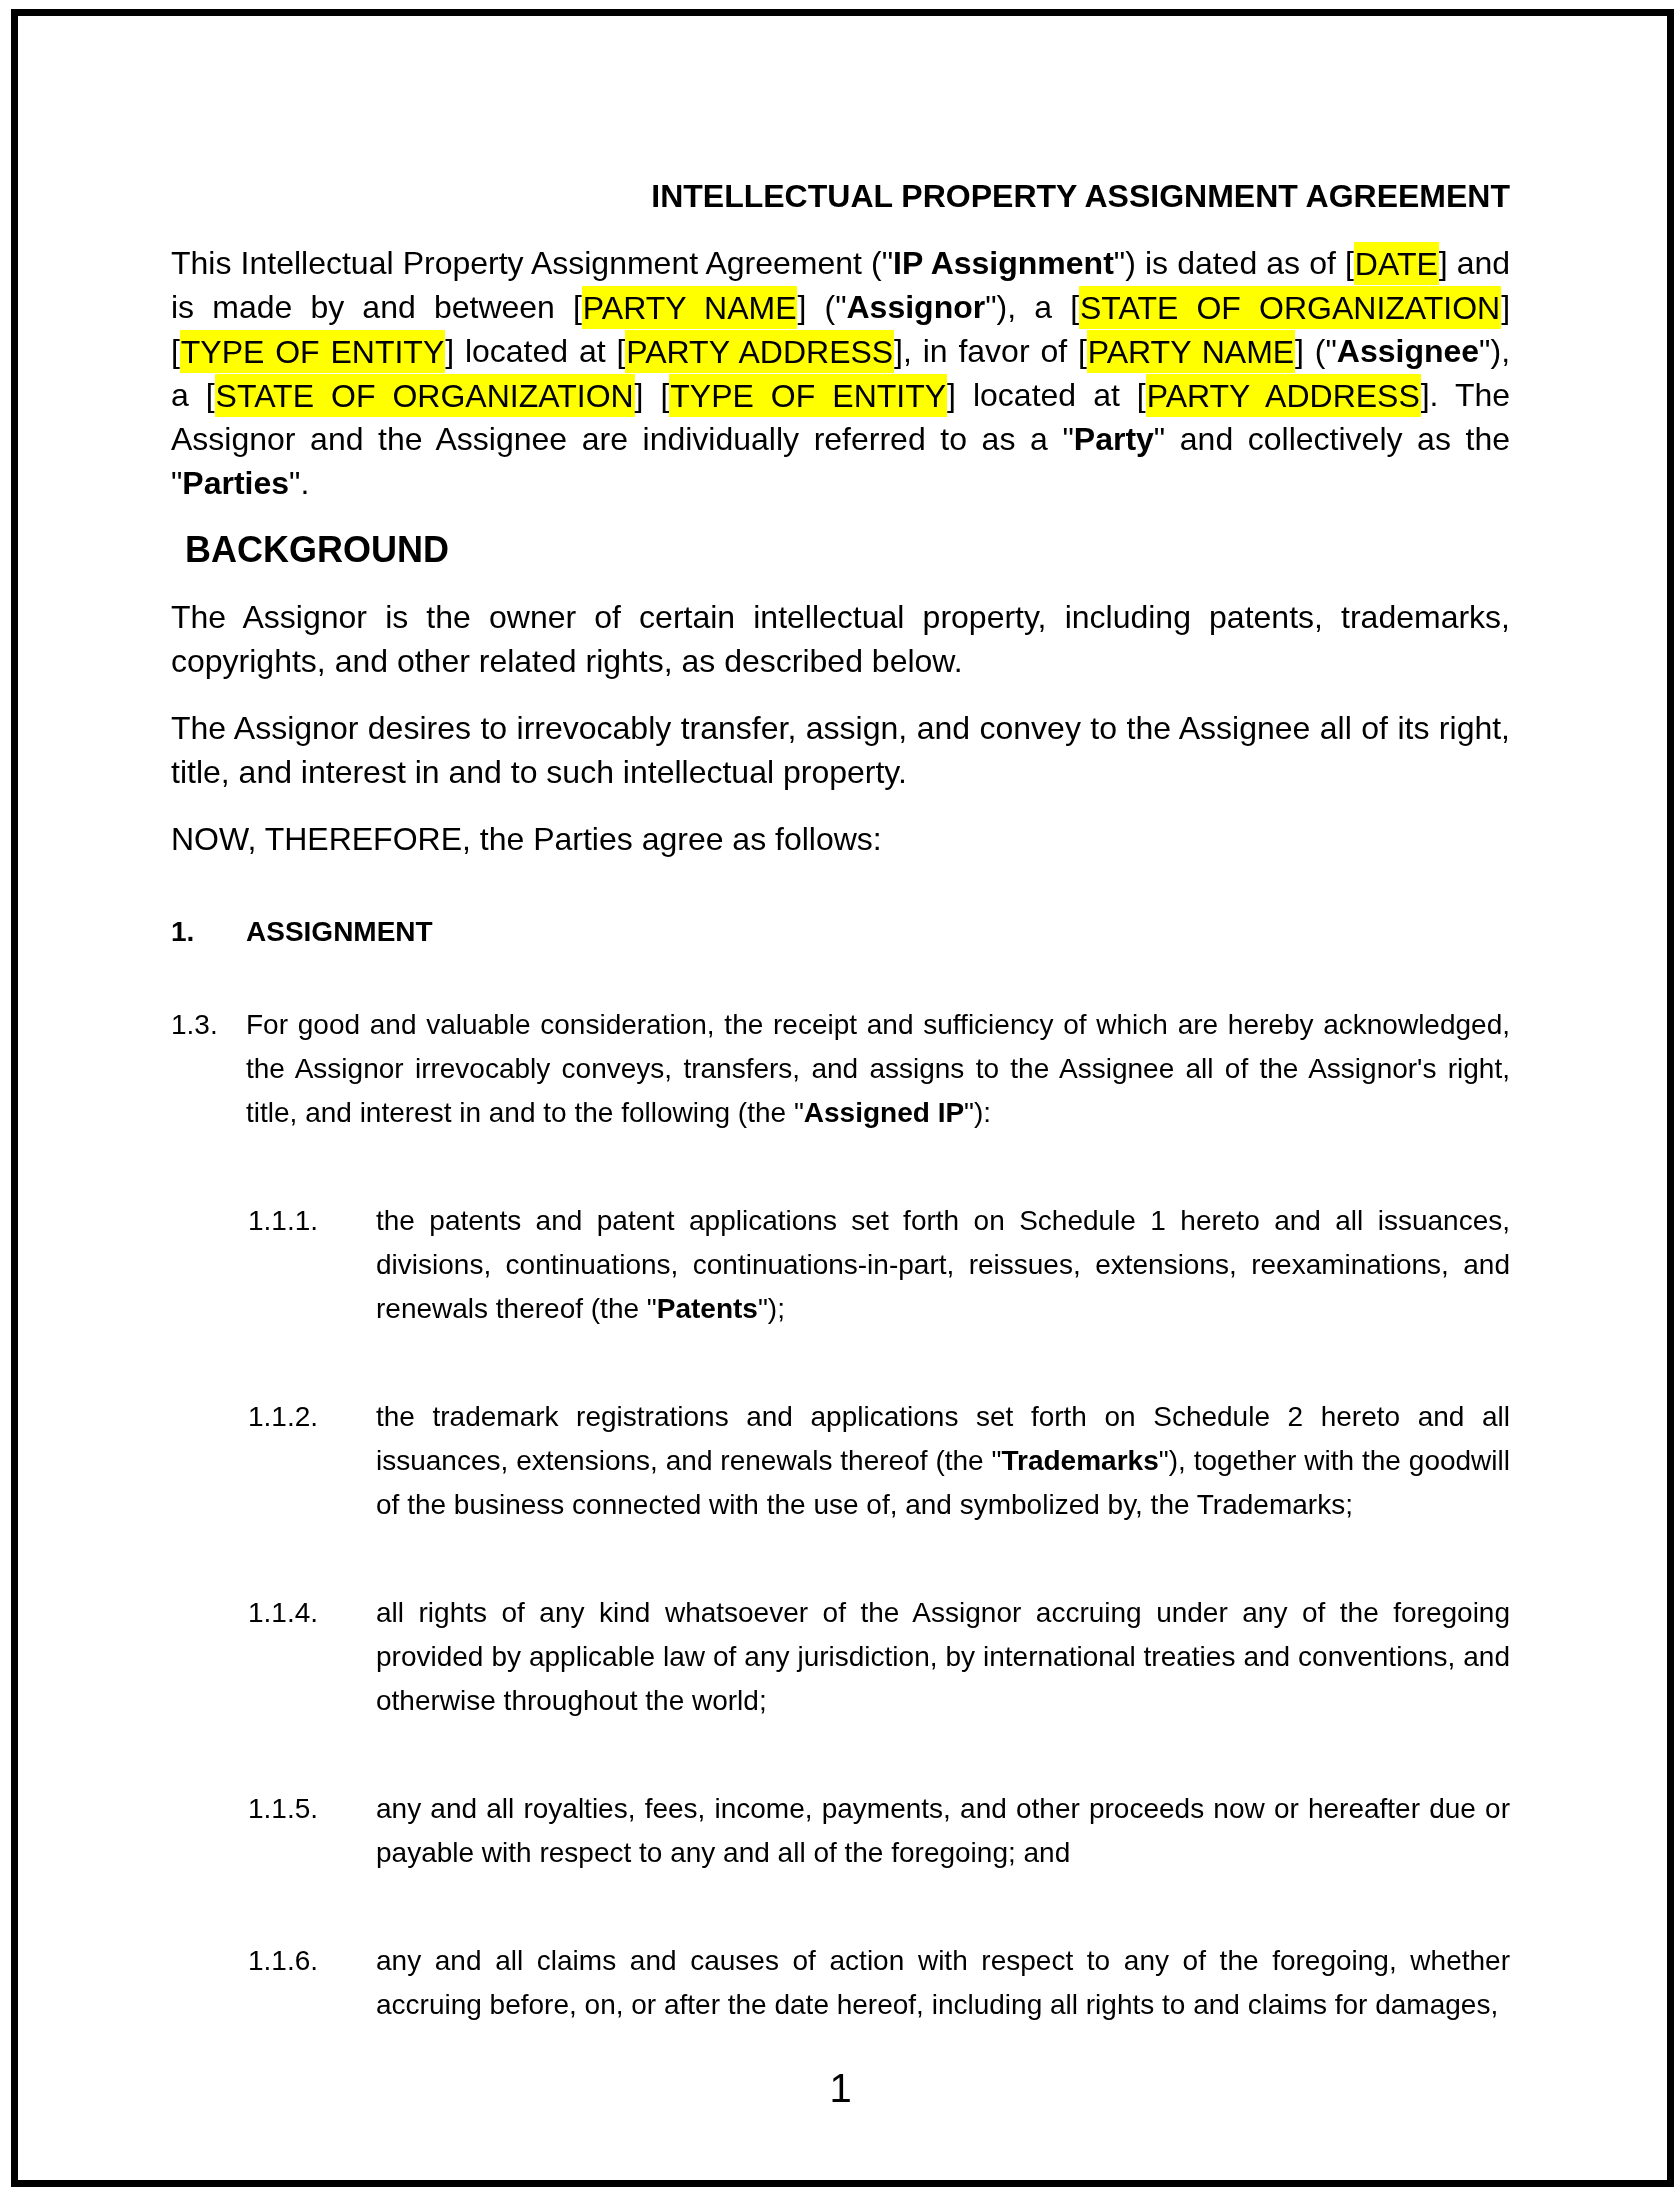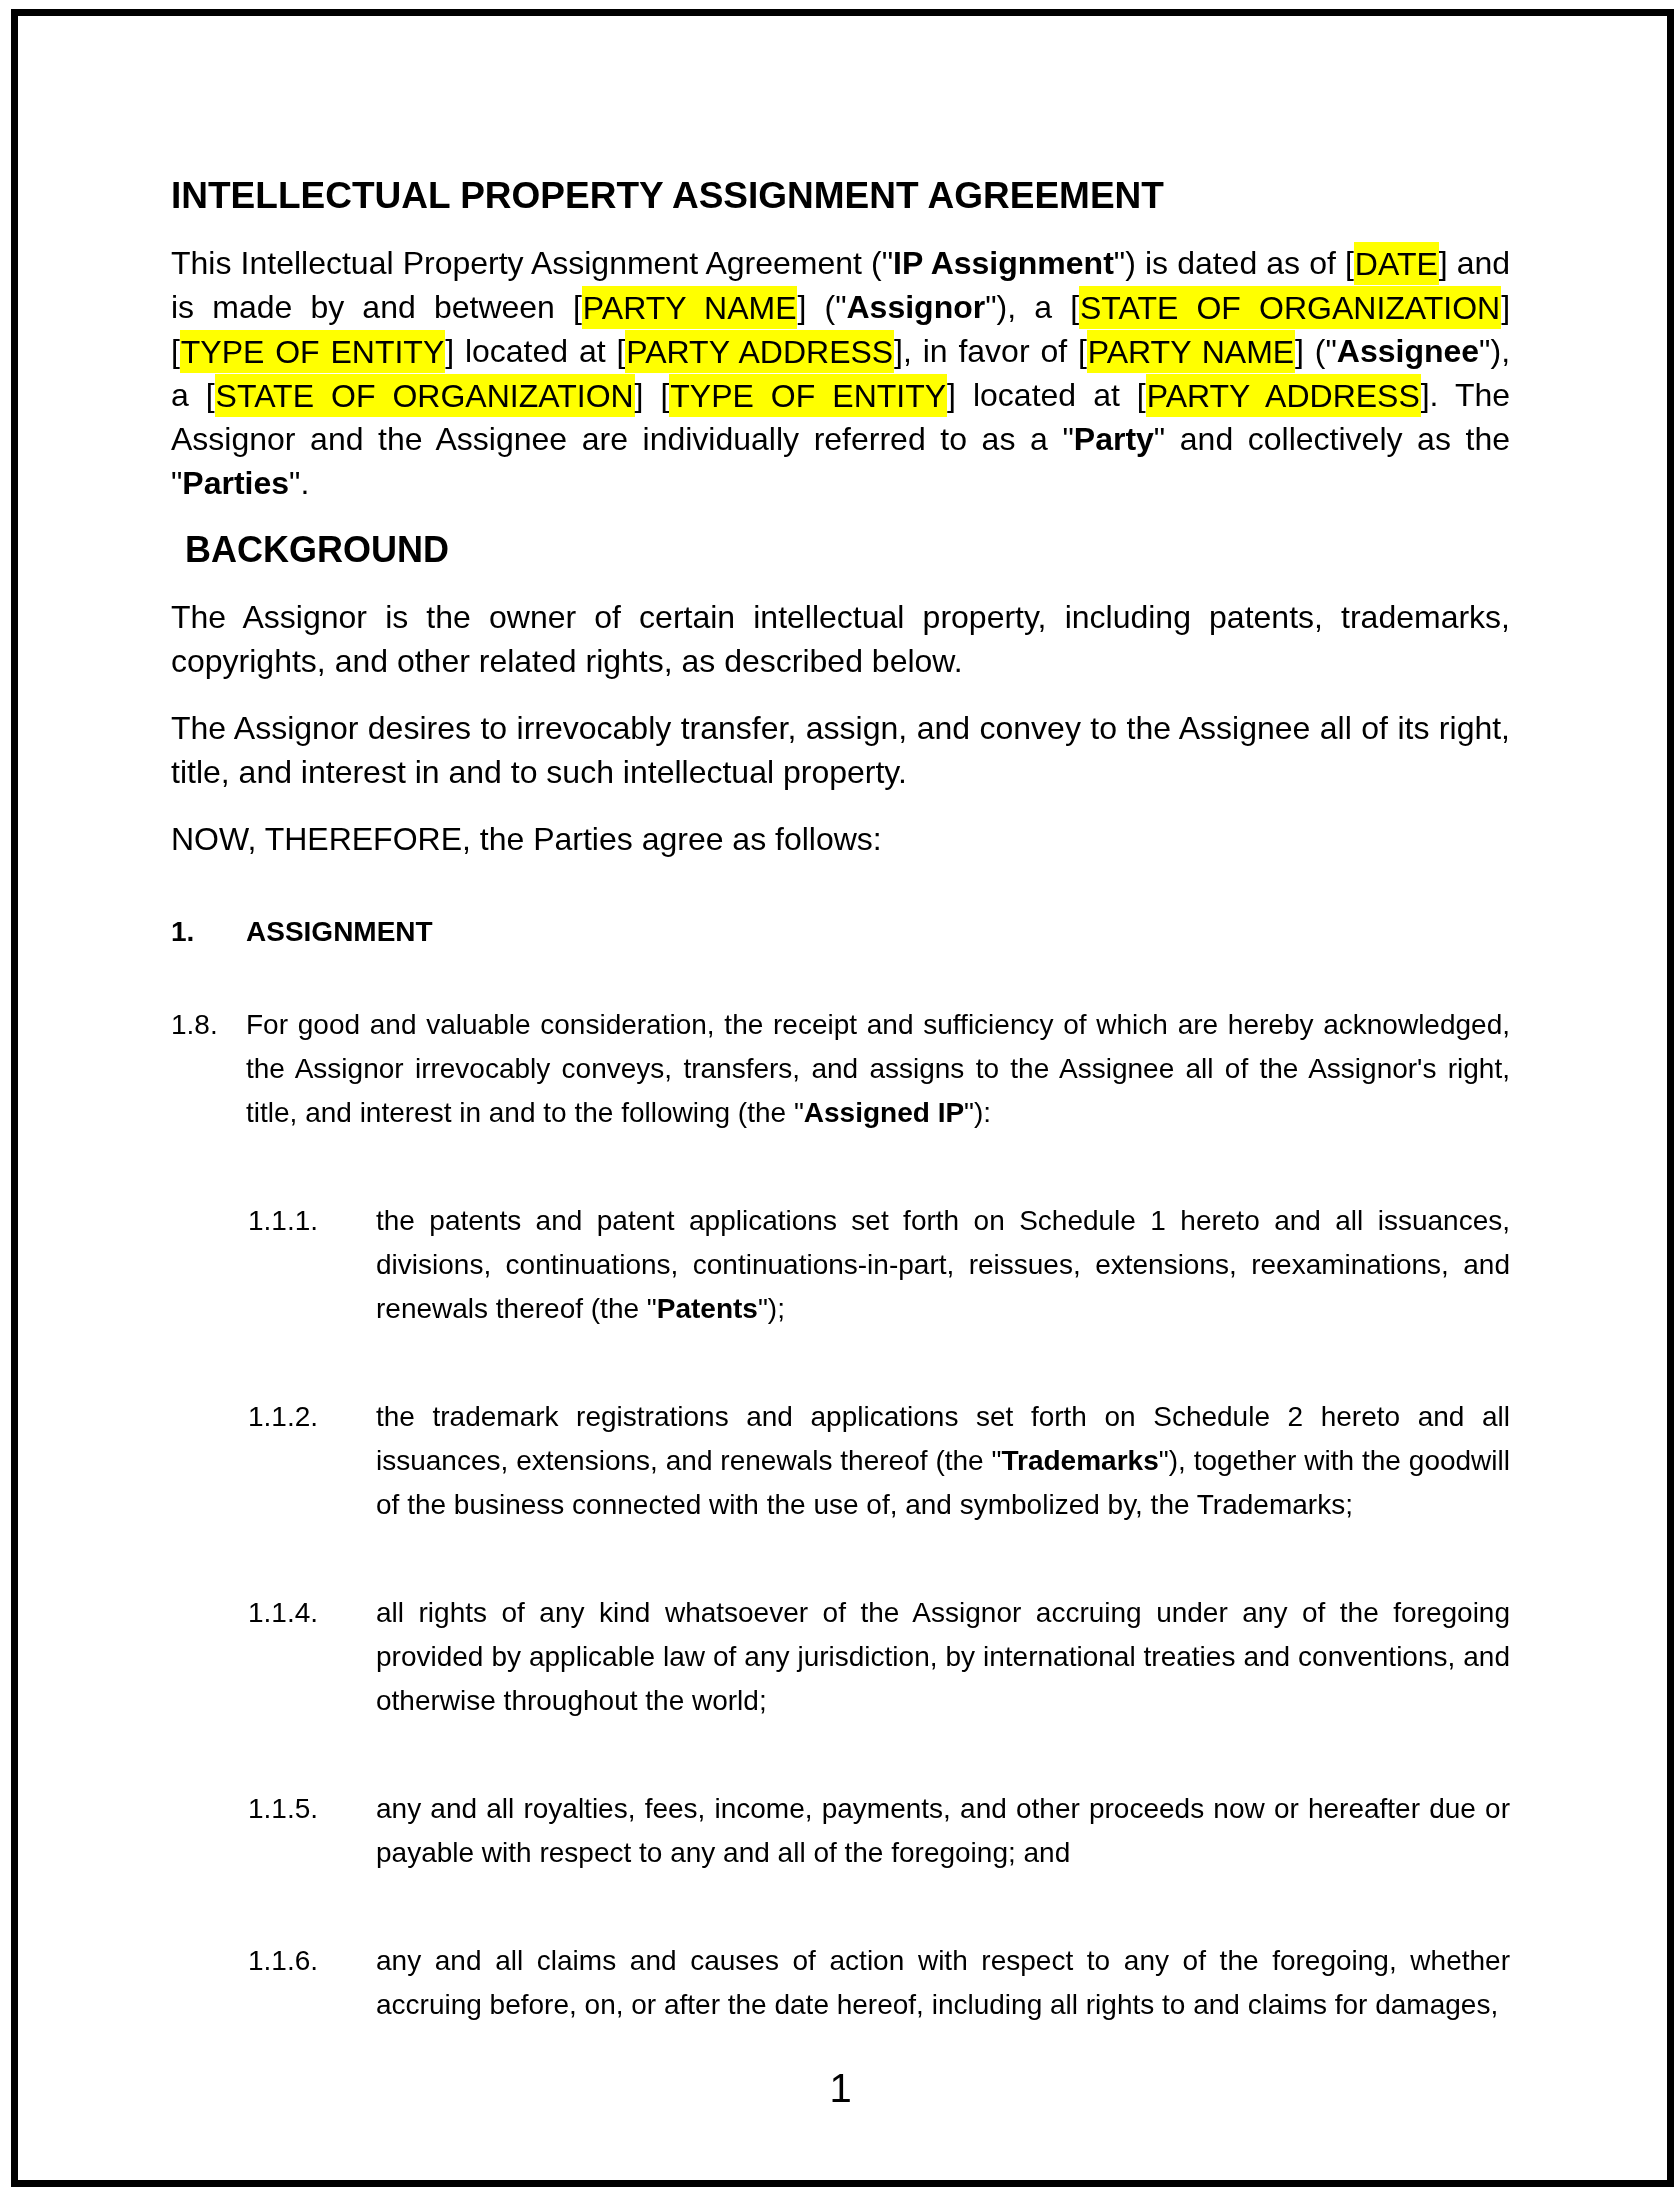--- a/index.html
+++ b/index.html
@@ -14,23 +14,23 @@
     position: absolute;
     left: 10.5px; top: 8.8px; right: 5.3px; bottom: 8px;
     border: 7px solid #000000;
     pointer-events: none;
   }
   .content {
     position: absolute;
     left: 171px; right: 169px; top: 0;
   }
   .doc-title {
-    font-size: 37px; font-weight: bold;
+    font-size: 32px; font-weight: bold;
     line-height: 44px;
-    text-align: left;
+    text-align: right;
     margin: 174px 0 12px 0;
   }
   .para {
     font-size: 32px; line-height: 44px;
     margin: 23px 0;
   }
   .justify { text-align: justify; }
   .subheading {
     font-size: 36px; line-height: 44px;
     font-weight: bold;
@@ -85,21 +85,21 @@
   <p class="para justify">The Assignor desires to irrevocably transfer, assign, and convey to the Assignee all of its right, title, and interest in and to such intellectual property.</p>
 
   <p class="para">NOW, THEREFORE, the Parties agree as follows:</p>
 
   <div class="section-heading">
     <span class="num">1.</span>
     <span>ASSIGNMENT</span>
   </div>
 
   <div class="clause">
-    <span class="num">1.8.</span>
+    <span class="num">1.3.</span>
   <span>For good and valuable consideration, the receipt and sufficiency of which are hereby acknowledged, the Assignor irrevocably conveys, transfers, and assigns to the Assignee all of the Assignor's right, title, and interest in and to the following (the "</span><span class="b">Assigned IP</span><span>"):</span></div>
 
   <div class="subclause">
     <span class="num">1.1.1.</span>
   <span>the patents and patent applications set forth on Schedule 1 hereto and all issuances, divisions, continuations, continuations-in-part, reissues, extensions, reexaminations, and renewals thereof (the "</span><span class="b">Patents</span><span>");</span></div>
 
   <div class="subclause">
     <span class="num">1.1.2.</span>
   <span>the trademark registrations and applications set forth on Schedule 2 hereto and all issuances, extensions, and renewals thereof (the "</span><span class="b">Trademarks</span><span>"), together with the goodwill of the business connected with the use of, and symbolized by, the Trademarks;</span></div>
 

